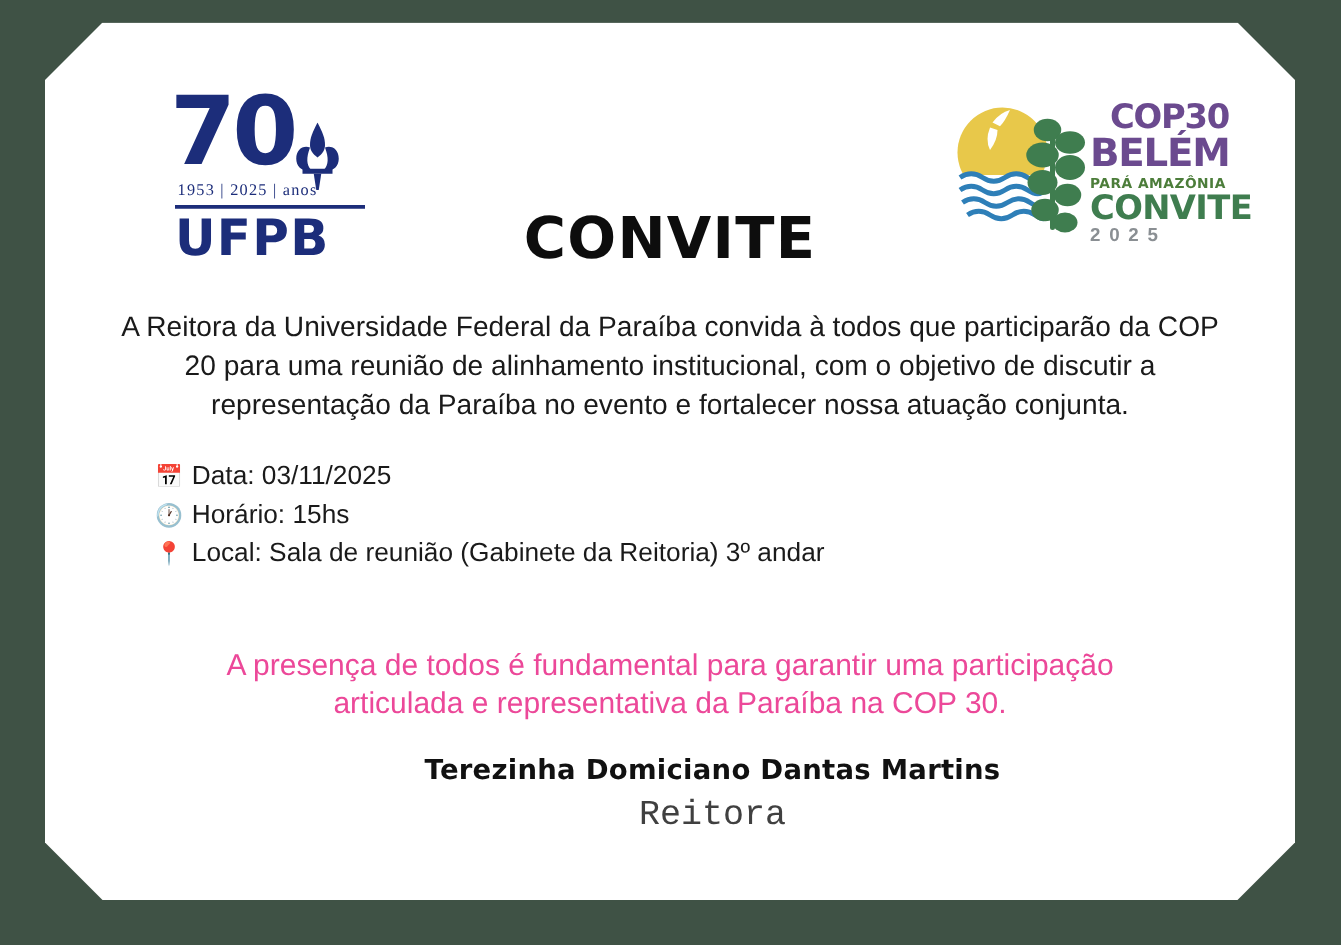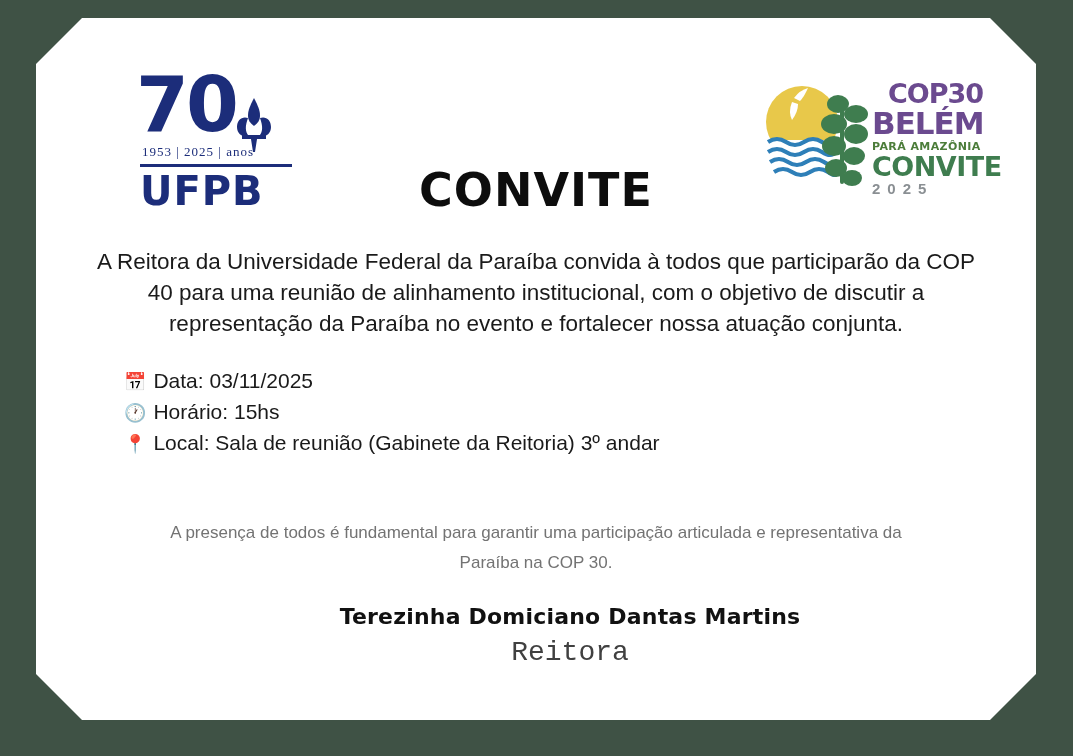--- a/index.html
+++ b/index.html
@@ -208,23 +208,23 @@
     font-size: 18px;
     line-height: 29px;
   }
 
   .closing {
     position: absolute;
     left: 120px;
     top: 500px;
     width: 760px;
     text-align: center;
-    font-size: 17px;
+    font-size: 24px;
     line-height: 30px;
-    color: #737373;
+    color: #ec4899;
   }
 
   .signature {
     position: absolute;
     left: 0;
     top: 586px;
     width: 1000px;
     text-align: center;
     padding-left: 34px;
   }
@@ -291,21 +291,21 @@
         <div class="cop-text">
           <div class="cop-30">COP30</div>
           <div class="cop-belem">BELÉM</div>
           <div class="cop-para">PARÁ AMAZÔNIA</div>
           <div class="cop-brasil">CONVITE</div>
           <div class="cop-year">2025</div>
         </div>
       </div>
     </div>
 
-    <div class="intro">A Reitora da Universidade Federal da Paraíba convida à todos que participarão da COP 40 para uma reunião de alinhamento institucional, com o objetivo de discutir a representação da Paraíba no evento e fortalecer nossa atuação conjunta.</div>
+    <div class="intro">A Reitora da Universidade Federal da Paraíba convida à todos que participarão da COP 20 para uma reunião de alinhamento institucional, com o objetivo de discutir a representação da Paraíba no evento e fortalecer nossa atuação conjunta.</div>
 
     <div class="details">
       <div class="detail-row">
         <span class="detail-emoji">📅</span>
         <span>Data: 03/11/2025</span>
       </div>
       <div class="detail-row">
         <span class="detail-emoji">🕐</span>
         <span>Horário: 15hs</span>
       </div>

